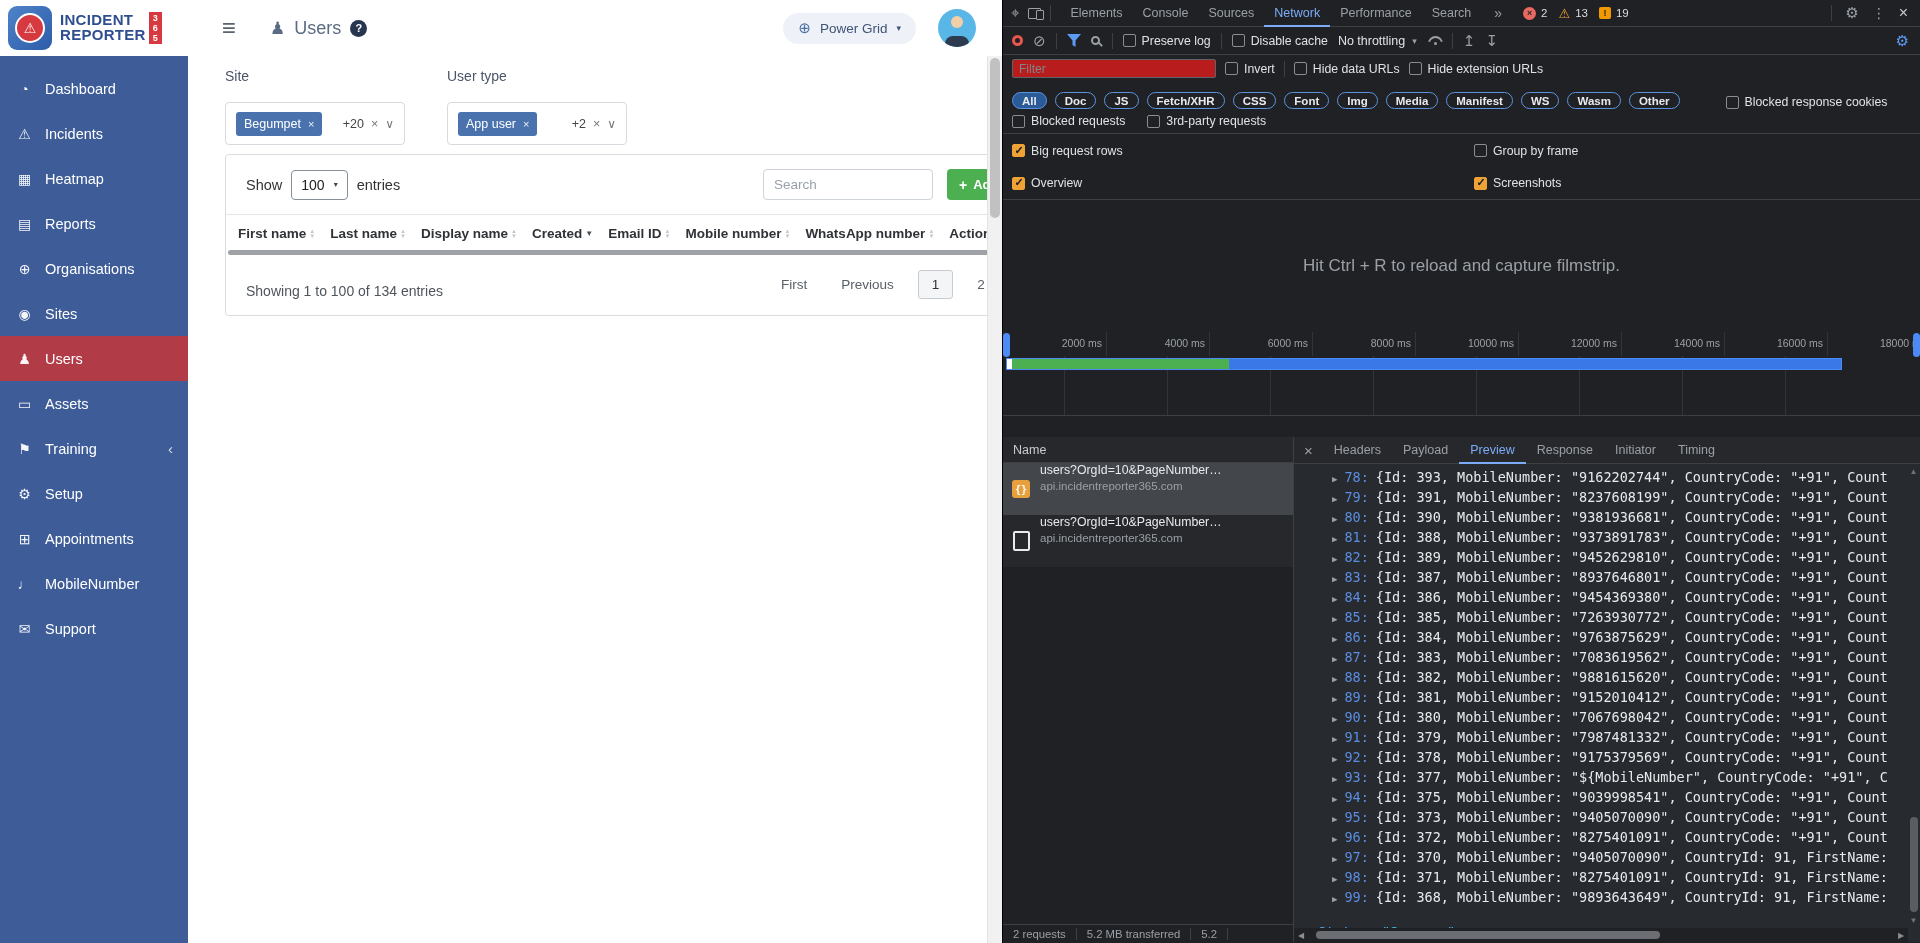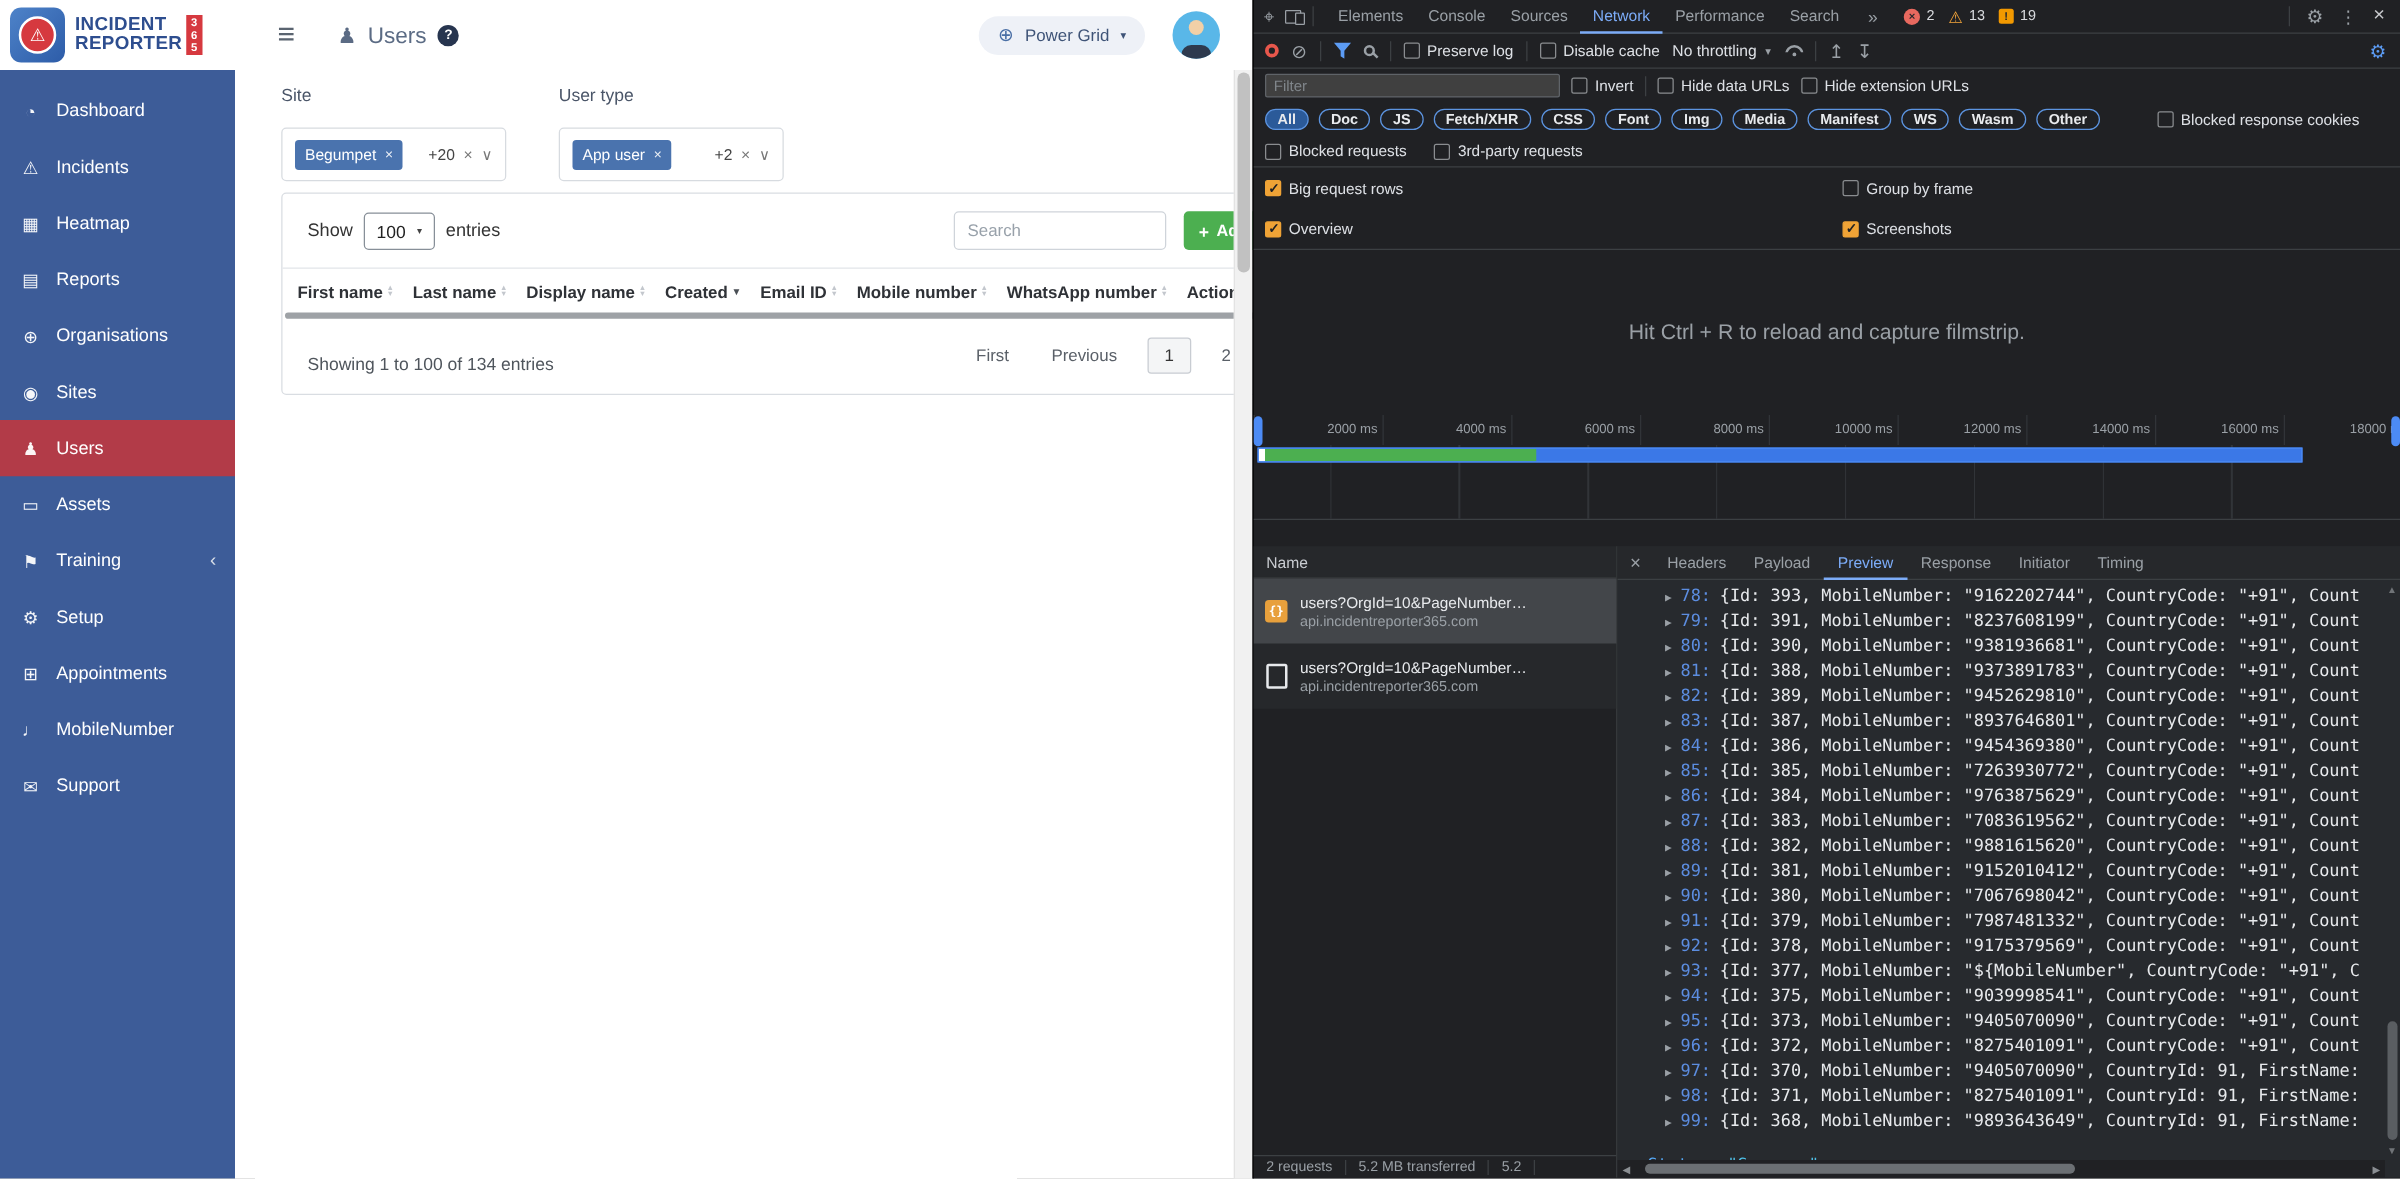--- a/index.html
+++ b/index.html
@@ -105,25 +105,25 @@
   .throttle{display:flex;align-items:center;gap:7px;color:#dee1e6;cursor:pointer;white-space:nowrap}
   .throttle .caret{color:#9aa0a6;font-size:9px}
   .icon-wifi{position:relative;width:15px;height:11px;cursor:pointer}
   .icon-wifi::before{content:"";position:absolute;left:1px;top:1px;width:11px;height:11px;border:2px solid #9aa0a6;border-radius:50%;clip-path:polygon(0 0,100% 0,100% 38%,0 38%)}
   .icon-wifi::after{content:"";position:absolute;width:3px;height:3px;background:#9aa0a6;border-radius:50%;left:7px;top:7px}
   .arrow-ic{font-size:15px;color:#9aa0a6;cursor:pointer}
   .tb-spacer{flex:1}
   .gear-blue{color:#5c9cf5;font-size:15px;cursor:pointer;padding-right:2px}
 
   .dt-filterrow{height:27px;display:flex;align-items:center;gap:9px;padding:0 9px}
-  .dt-filter-input{width:236px;height:19px;background:#404040;border:1px solid #5f6368;border-radius:2px;color:#e8eaed;font-size:12px;padding:0 6px;outline:none}
+  .dt-filter-input{width:204px;height:19px;background:#b91c1c;border:1px solid #5f6368;border-radius:2px;color:#e8eaed;font-size:12px;padding:0 6px;outline:none}
   .dt-filter-input::placeholder{color:#80868b}
   .cb-pair{display:flex;align-items:center;cursor:pointer}
 
-  .dt-chiprow{height:27px;display:flex;align-items:center;gap:16px;padding:0 9px}
+  .dt-chiprow{height:27px;display:flex;align-items:flex-end;gap:16px;padding:0 9px}
   .chip{border:1.5px solid #5c94e0;color:#e8eaed;border-radius:12px;padding:1.5px 9px;font-size:11.5px;font-weight:700;cursor:pointer;white-space:nowrap}
   .chip.active{background:#2b5a99}
   .chip-gap{width:14px}
 
   .dt-blockedrow{height:25px;display:flex;align-items:center;padding:0 9px;border-bottom:1px solid #3c4043}
   .dt-optrow{height:33px;display:flex;align-items:center;padding:0 9px}
   .opt-col1{width:462px;display:flex;align-items:center}
   .dt-optrow.last{border-bottom:1px solid #3c4043}
 
   .dt-filmstrip{height:132px;display:flex;align-items:center;justify-content:center;color:#9aa0a6;font-size:17px}
@@ -138,21 +138,21 @@
   .ov-bar .green{width:26%;background:#4caf50}
   .ov-handle{position:absolute;top:1px;width:7px;height:24px;background:#4c8bf5;border-radius:4px;cursor:ew-resize}
   .ov-handle.left{left:0}
   .ov-handle.right{right:0}
 
   .dt-gap{height:21px}
 
   .dt-main{display:flex;height:505px}
   .dt-requests{width:291px;border-right:1px solid #3c4043;display:flex;flex-direction:column;background:#202124}
   .req-header{height:26px;line-height:26px;padding-left:10px;font-size:12.5px;color:#c9ccd1;border-bottom:1px solid #3c4043;background:#26282b}
-  .req-row{height:52px;display:flex;align-items:center;gap:9px;padding:0 8px;cursor:pointer}
+  .req-row{height:52px;display:flex;gap:9px;padding:0 8px;cursor:pointer}
   .req-row.selected{background:#43464a}
   .req-row.icon-doc{background:#26282b}
   .req-icon{width:20px;display:flex;align-items:center;justify-content:center;flex:0 0 auto}
   .req-row.icon-json .req-icon::after{content:"{}";display:flex;align-items:center;justify-content:center;width:18px;height:18px;background:#e8a03c;border-radius:3px;color:#fff;font:700 10px "DejaVu Sans Mono",monospace}
   .req-row.icon-doc .req-icon::after{content:"";width:13px;height:16px;border:2px solid #e8eaed;border-radius:2px}
   .req-texts{min-width:0}
   .req-name{font-size:12.3px;color:#e8eaed;white-space:nowrap;overflow:hidden}
   .req-domain{font-size:11.5px;color:#9aa0a6;white-space:nowrap;overflow:hidden;margin-top:3px}
   .req-fill{flex:1}
   .dt-statusbar{height:18px;display:flex;align-items:center;border-top:1px solid #3c4043;font-size:11.3px;color:#9aa0a6;overflow:hidden}

